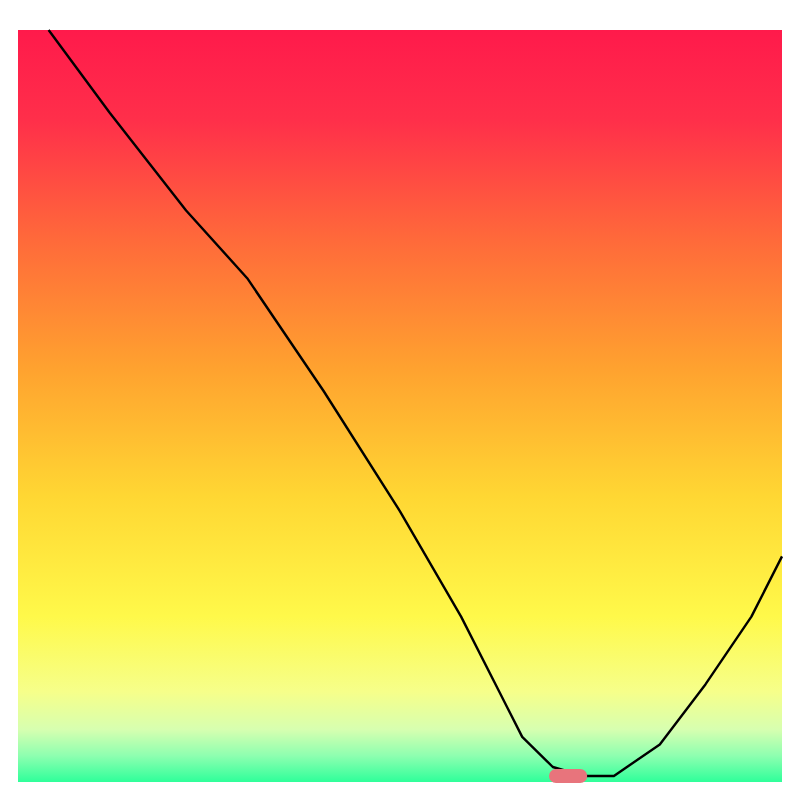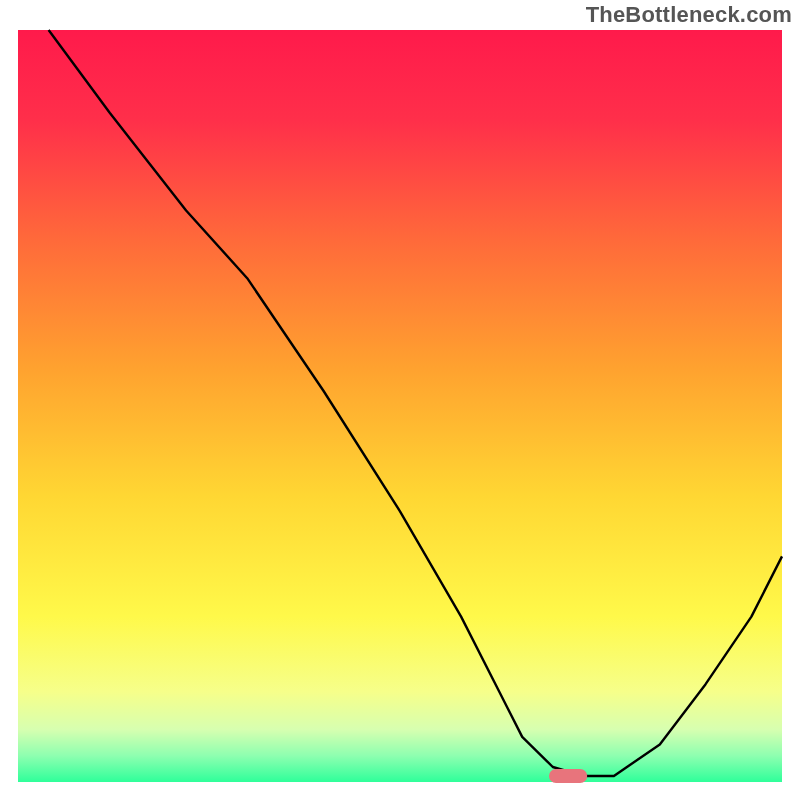--- a/index.html
+++ b/index.html
@@ -29,21 +29,20 @@
   svg.plot {
     position: absolute;
     left: 0;
     top: 0;
   }
 </style>
 </head>
 <body>
 
 <div class="chart-container">
-  <div class="watermark">TheBottleneck.com</div>
 
   <svg class="plot" width="800" height="800" viewBox="0 0 800 800">
     <defs>
       <linearGradient id="bg-grad" x1="0" y1="0" x2="0" y2="1">
           <stop offset="0.00%" stop-color="#ff1a4b"></stop>
           <stop offset="12.00%" stop-color="#ff2f4a"></stop>
           <stop offset="28.00%" stop-color="#ff6a3a"></stop>
           <stop offset="45.00%" stop-color="#ffa22f"></stop>
           <stop offset="62.00%" stop-color="#ffd733"></stop>
           <stop offset="78.00%" stop-color="#fff94a"></stop>

